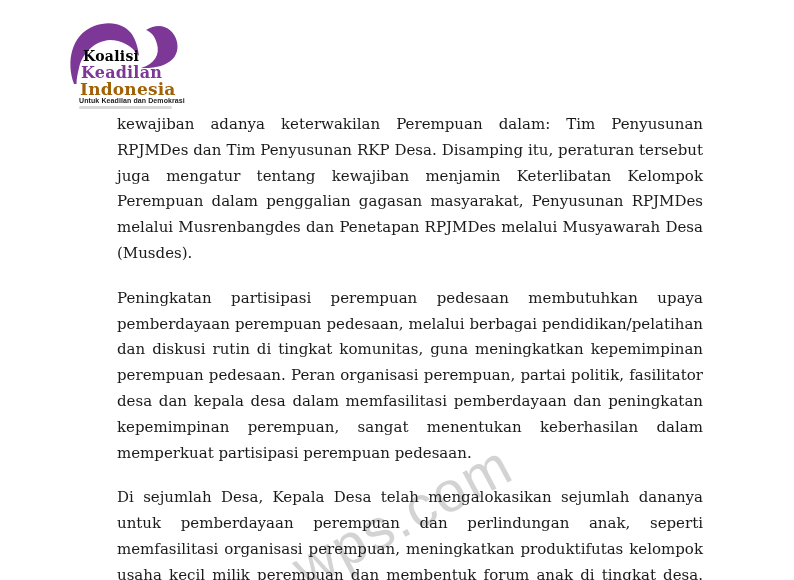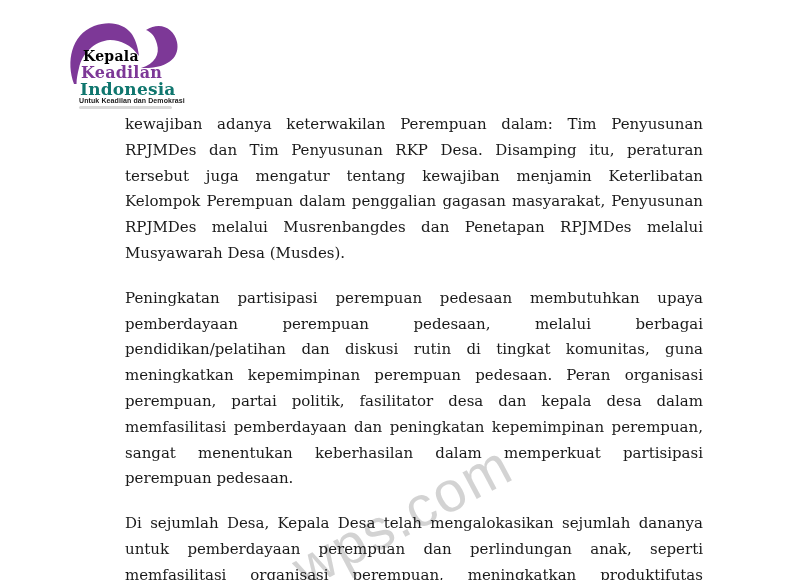--- a/index.html
+++ b/index.html
@@ -26,21 +26,21 @@
   .lg-word {
     position: absolute;
     font-family: "DejaVu Serif", serif;
     font-weight: bold;
     color: #000000;
     white-space: nowrap;
     line-height: 1;
   }
   .lg-k { left: 19px; top: 31px; font-size: 14px; letter-spacing: 0.3px; }
   .lg-p { left: 17px; top: 47px; font-size: 16px; color: var(--purple); letter-spacing: 0.2px; }
-  .lg-i { left: 16px; top: 63px; font-size: 17px; color: #0f766e; letter-spacing: 0.2px; text-align: right; }
+  .lg-i { left: 16px; top: 63px; font-size: 17px; color: #a16207; letter-spacing: 0.2px; text-align: right; }
   .lg-tagline {
     position: absolute; left: 15px; top: 79px;
     font-family: "Liberation Sans", sans-serif;
     font-weight: bold;
     font-size: 7px;
     color: #1a1a1a;
     white-space: nowrap;
     letter-spacing: 0.1px;
   }
   .lg-underline {
@@ -67,38 +67,38 @@
   }
 
   
   .body-text {
     position: absolute; left: 117px; top: 112px;
     width: 586px;
     z-index: 2;
     color: var(--text-color);
   }
   .para {
-    margin: 0 0 19px 8px;
+    margin: 0 0 19px 0;
     font-size: 15px;
     line-height: 25.8px;
     text-align: justify;
   }
   .para-cut { text-align-last: justify; }
 </style>
 </head>
 <body>
 
 <div class="page">
 
   <div class="logo">
     <svg class="logo-mark" width="145" height="95" viewBox="0 0 145 95" aria-hidden="true">
       <path fill="var(--purple)" d="M 10,66 C 2,44 7,17 30,8 C 46,2 60,6 67,15 C 71,20 74,29 75,38 C 67,27 57,22 46,22 C 30,23 18,36 15,50 C 13.5,56 12.5,61 12.5,66 Z"></path>
       <path fill="var(--purple)" d="M 82,12 C 96,3 110,10 113,24 C 116,38 106,51 77,50 C 91,46 96,36 93,26 C 91,18 87,14 82,12 Z"></path>
     </svg>
-    <div class="lg-word lg-k">Kepala</div>
+    <div class="lg-word lg-k">Koalisi</div>
     <div class="lg-word lg-p">Keadilan</div>
     <div class="lg-word lg-i">Indonesia</div>
     <div class="lg-tagline">Untuk Keadilan dan Demokrasi</div>
     <div class="lg-underline"></div>
   </div>
 
   <div class="watermark">wps.com</div>
 
   <div class="body-text">
     <p class="para">kewajiban adanya keterwakilan Perempuan dalam:  Tim Penyusunan RPJMDes dan Tim Penyusunan RKP Desa. Disamping itu, peraturan tersebut juga mengatur tentang kewajiban menjamin Keterlibatan Kelompok Perempuan dalam penggalian gagasan masyarakat, Penyusunan RPJMDes melalui Musrenbangdes dan Penetapan RPJMDes melalui Musyawarah Desa (Musdes).</p>

